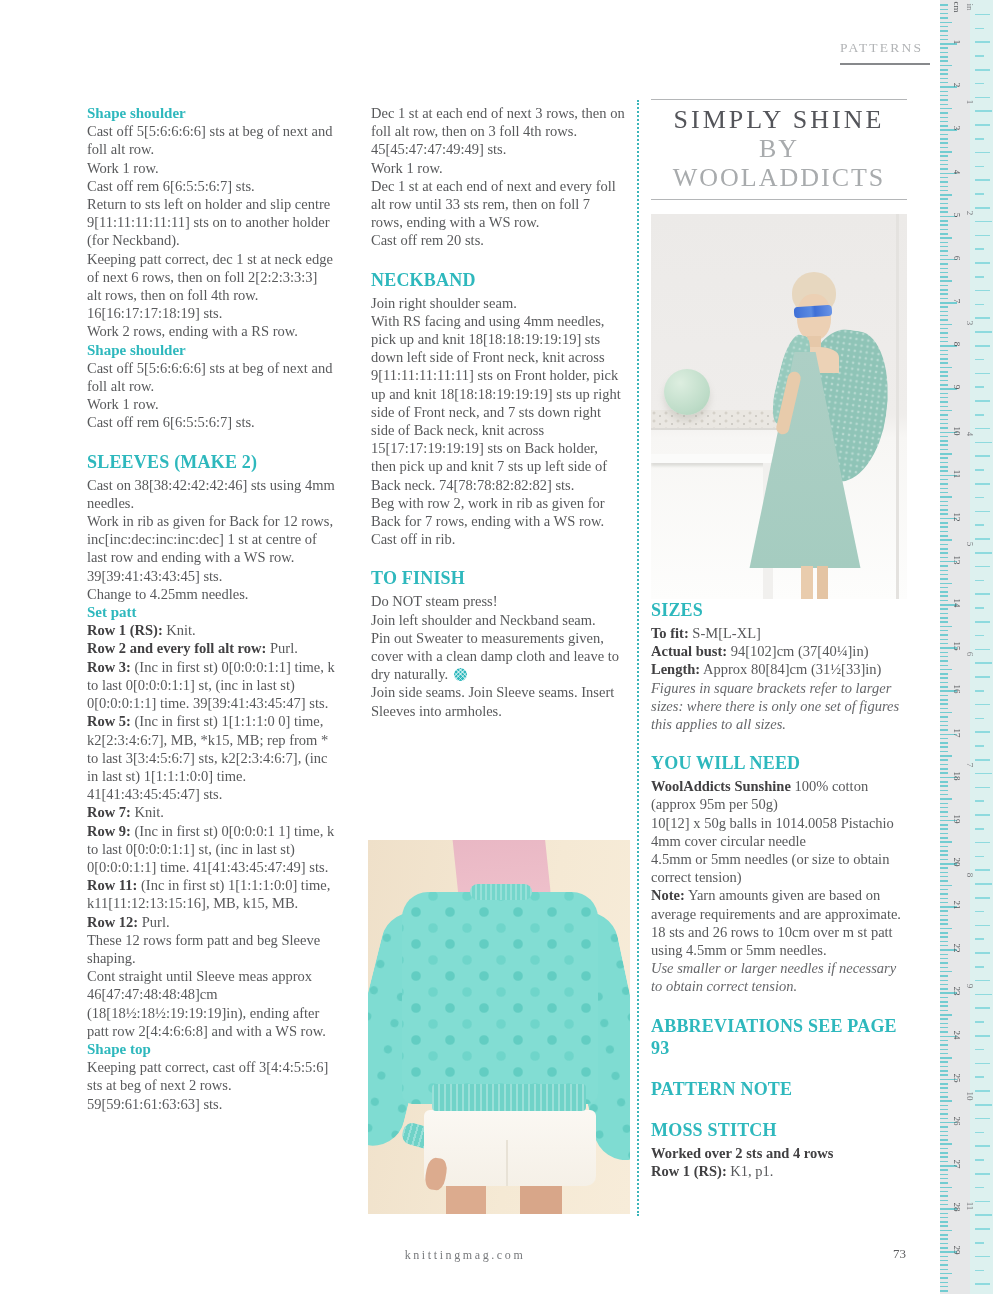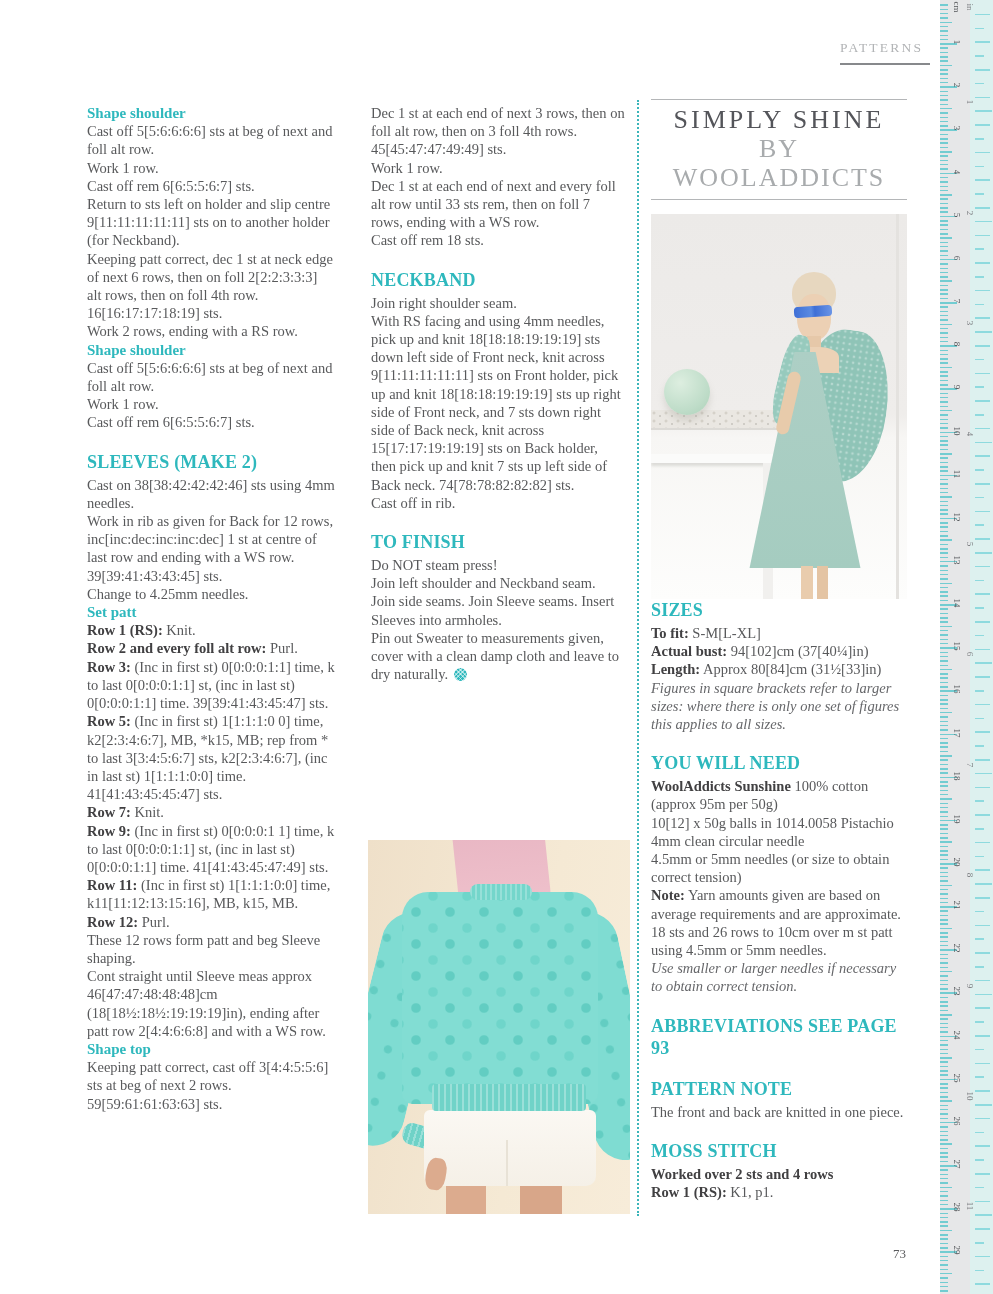--- a/index.html
+++ b/index.html
@@ -159,30 +159,31 @@
       <div class="para"><span class="b">Row 12:</span><span> Purl.</span></div>
       <div class="para"><span>These 12 rows form patt and beg Sleeve shaping.</span></div>
       <div class="para"><span>Cont straight until Sleeve meas approx 46[47:47:48:48:48]cm (18[18½:18½:19:19:19]in), ending after patt row 2[4:4:6:6:8] and with a WS row.</span></div>
       <div class="subheading">Shape top</div>
       <div class="para"><span>Keeping patt correct, cast off 3[4:4:5:5:6] sts at beg of next 2 rows. 59[59:61:61:63:63] sts.</span></div>
     </div>
   <div class="col col2" id="col-middle">
       <div class="para"><span>Dec 1 st at each end of next 3 rows, then on foll alt row, then on 3 foll 4th rows. 45[45:47:47:49:49] sts.</span></div>
       <div class="para"><span>Work 1 row.</span></div>
       <div class="para"><span>Dec 1 st at each end of next and every foll alt row until 33 sts rem, then on foll 7 rows, ending with a WS row.</span></div>
-      <div class="para"><span>Cast off rem 18 sts.</span></div>
+      <div class="para"><span>Cast off rem 20 sts.</span></div>
       <div class="heading">NECKBAND</div>
       <div class="para"><span>Join right shoulder seam.</span></div>
       <div class="para"><span>With RS facing and using 4mm needles, pick up and knit 18[18:18:19:19:19] sts down left side of Front neck, knit across 9[11:11:11:11:11] sts on Front holder, pick up and knit 18[18:18:19:19:19] sts up right side of Front neck, and 7 sts down right side of Back neck, knit across 15[17:17:19:19:19] sts on Back holder, then pick up and knit 7 sts up left side of Back neck. 74[78:78:82:82:82] sts.</span></div>
+      <div class="para"><span>Beg with row 2, work in rib as given for Back for 7 rows, ending with a WS row.</span></div>
       <div class="para"><span>Cast off in rib.</span></div>
       <div class="heading">TO FINISH</div>
       <div class="para"><span>Do NOT steam press!</span></div>
       <div class="para"><span>Join left shoulder and Neckband seam.</span></div>
+      <div class="para"><span>Pin out Sweater to measurements given, cover with a clean damp cloth and leave to dry naturally. </span><span class="yarn-ball"></span></div>
       <div class="para"><span>Join side seams. Join Sleeve seams. Insert Sleeves into armholes.</span></div>
-      <div class="para"><span>Pin out Sweater to measurements given, cover with a clean damp cloth and leave to dry naturally. </span><span class="yarn-ball"></span></div>
     </div>
   <div class="divider"></div>
 
   <div class="col3">
     <div class="rule"></div>
     <div class="title1">SIMPLY SHINE</div>
     <div class="title2">BY WOOLADDICTS</div>
     <div class="rule"></div>
 
     <div class="main-photo">
@@ -207,28 +208,27 @@
 
     <div id="col-right">
         <div class="heading">SIZES</div>
         <div class="para"><span class="b">To fit:</span><span> S-M[L-XL]</span></div>
         <div class="para"><span class="b">Actual bust:</span><span> 94[102]cm (37[40¼]in)</span></div>
         <div class="para"><span class="b">Length:</span><span> Approx 80[84]cm (31½[33]in)</span></div>
         <div class="para"><span class="i">Figures in square brackets refer to larger sizes: where there is only one set of figures this applies to all sizes.</span></div>
         <div class="heading">YOU WILL NEED</div>
         <div class="para"><span class="b">WoolAddicts Sunshine</span><span> 100% cotton (approx 95m per 50g)</span></div>
         <div class="para"><span>10[12] x 50g balls in 1014.0058 Pistachio</span></div>
-        <div class="para"><span>4mm clean circular needle</span></div>
+        <div class="para"><span>4mm cover circular needle</span></div>
         <div class="para"><span>4.5mm or 5mm needles (or size to obtain correct tension)</span></div>
         <div class="para"><span class="b">Note:</span><span> Yarn amounts given are based on average requirements and are approximate.</span></div>
         <div class="para"><span>18 sts and 26 rows to 10cm over m st patt using 4.5mm or 5mm needles.</span></div>
         <div class="para"><span class="i">Use smaller or larger needles if necessary to obtain correct tension.</span></div>
         <div class="heading">ABBREVIATIONS SEE PAGE 93</div>
         <div class="heading">PATTERN NOTE</div>
-        <div class="para"><span>The front and back are knitted in one piece.</span></div>
         <div class="heading">MOSS STITCH</div>
         <div class="para"><span class="b">Worked over 2 sts and 4 rows</span></div>
         <div class="para"><span class="b">Row 1 (RS):</span><span> K1, p1.</span></div>
       </div>
   </div>
 
   <div class="back-photo">
     <div class="p2-hair"></div>
     <div class="p2-hair2"></div>
     <div class="p2-sleeve-l"></div>
@@ -237,20 +237,21 @@
     <div class="p2-shorts"></div>
     <div class="p2-seam"></div>
     <div class="p2-hand"></div>
     <div class="p2-leg-l"></div>
     <div class="p2-leg-r"></div>
     <div class="p2-sweater"></div>
     <div class="p2-hem"></div>
     <div class="p2-collar"></div>
   </div>
 
+  <div class="footer-site">knittingmag.com</div>
   <div class="footer-page">73</div>
 
   <div class="ruler">
     <div class="ruler-strip-cm"></div>
     <div class="ruler-strip-in"></div>
     <div id="ruler-ticks">
         <div class="tick-cm" style="top: 4.315px; width: 8px;"></div>
         <div class="tick-cm" style="top: 8.63px; width: 8px;"></div>
         <div class="tick-cm" style="top: 12.945px; width: 8px;"></div>
         <div class="tick-cm" style="top: 17.26px; width: 8px;"></div>

